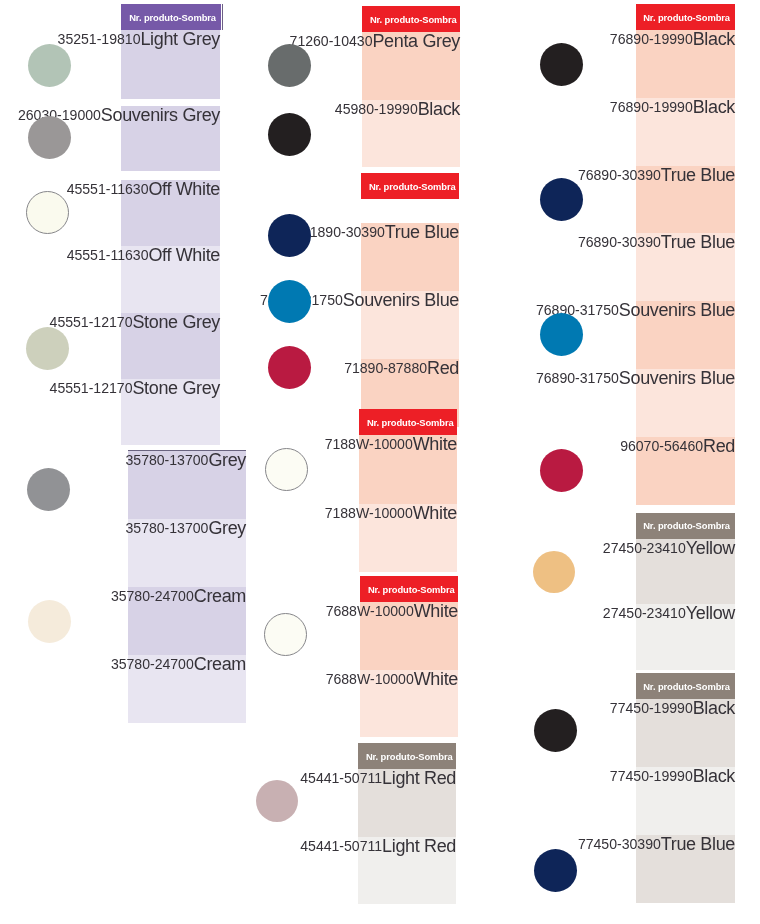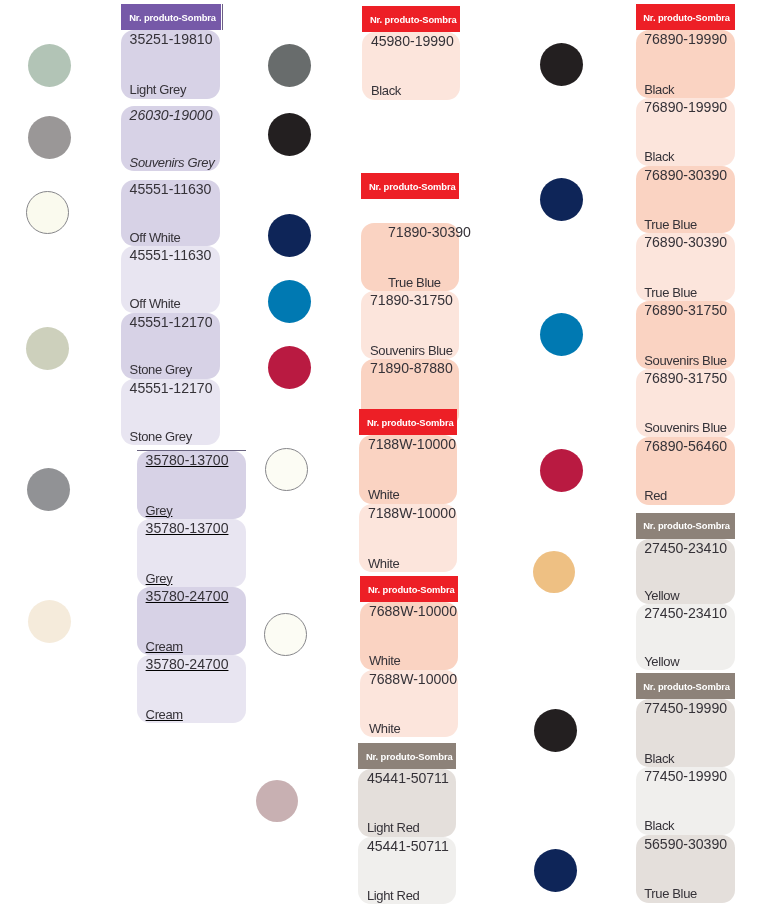--- a/index.html
+++ b/index.html
@@ -6,38 +6,38 @@
   html,body{margin:0;padding:0;background:#ffffff;}
   body{width:760px;height:924px;font-family:"Liberation Sans",sans-serif;overflow:hidden;
        -webkit-font-smoothing:antialiased;}
   .page{position:relative;width:760px;height:924px;background:#fff;}
 
   .swatch{position:absolute;border-radius:50%;box-sizing:border-box;}
 
   .group{position:absolute;box-sizing:border-box;}
   .ghdr{box-sizing:border-box;color:#ffffff;font-size:9.4px;font-weight:bold;
         letter-spacing:-0.1px;display:flex;align-items:center;padding-left:9px;height:26px;}
-  .row{box-sizing:border-box;padding-left:9px;display:flex;flex-direction:column;
-       justify-content:space-between;padding-top:1px;border-radius:13px;}
+  .row{box-sizing:border-box;padding-left:9px;display:flex;
+       justify-content:flex-end;padding-top:1px;}
   .row .code{font-size:14.1px;color:#353238;line-height:16.3px;white-space:nowrap;letter-spacing:-0.02px;}
-  .row .nm{font-size:13px;color:#353238;line-height:16.3px;white-space:nowrap;letter-spacing:-0.35px;}
+  .row .nm{font-size:18px;color:#353238;line-height:16.3px;white-space:nowrap;letter-spacing:-0.35px;}
 </style>
 </head>
 <body>
 
 <div class="page" id="page">
     <div class="group" style="left: 121px; top: 4px; width: 99px;">
       <div class="ghdr" style="background: rgb(118, 89, 168); width: 100px; padding-left: 8.2px;">Nr. produto-Sombra</div>
       <div class="row" style="height: 68.7px; background: rgb(215, 210, 230); padding-left: 8.6px;">
         <div class="code">35251-19810</div>
         <div class="nm">Light Grey</div>
       </div>
     </div>
     <div style="position: absolute; left: 222px; top: 4px; width: 1px; height: 26px; background: rgb(108, 96, 133);"></div>
-    <div class="group" style="left: 121px; top: 106px; width: 99px; font-style: italic;">
+    <div class="group" style="left: 121px; top: 106px; width: 99px;">
       <div class="row" style="height: 65px; background: rgb(215, 210, 230); padding-left: 8.6px;">
         <div class="code">26030-19000</div>
         <div class="nm">Souvenirs Grey</div>
       </div>
     </div>
     <div class="group" style="left: 121px; top: 180px; width: 99px;">
       <div class="row" style="height: 66.25px; background: rgb(215, 210, 230); padding-left: 8.6px;">
         <div class="code">45551-11630</div>
         <div class="nm">Off White</div>
       </div>
@@ -47,21 +47,21 @@
       </div>
       <div class="row" style="height: 66.25px; background: rgb(215, 210, 230); padding-left: 8.6px;">
         <div class="code">45551-12170</div>
         <div class="nm">Stone Grey</div>
       </div>
       <div class="row" style="height: 66.25px; background: rgb(232, 229, 241); padding-left: 8.6px;">
         <div class="code">45551-12170</div>
         <div class="nm">Stone Grey</div>
       </div>
     </div>
-    <div class="group" style="left: 137px; top: 450px; width: 109px; border-top: 1.5px solid rgb(106, 100, 128); text-decoration: underline;">
+    <div class="group" style="left: 128px; top: 450px; width: 118px; border-top: 1.5px solid rgb(106, 100, 128);">
       <div class="row" style="height: 68px; background: rgb(215, 210, 230); padding-left: 8.6px;">
         <div class="code">35780-13700</div>
         <div class="nm">Grey</div>
       </div>
       <div class="row" style="height: 68px; background: rgb(232, 229, 241); padding-left: 8.6px;">
         <div class="code">35780-13700</div>
         <div class="nm">Grey</div>
       </div>
       <div class="row" style="height: 68px; background: rgb(215, 210, 230); padding-left: 8.6px;">
         <div class="code">35780-24700</div>
@@ -73,20 +73,24 @@
       </div>
     </div>
     <div class="swatch" style="left: 27.5px; top: 43.5px; width: 43px; height: 43px; background: rgb(178, 196, 182);"></div>
     <div class="swatch" style="left: 27.5px; top: 116px; width: 43px; height: 43px; background: rgb(154, 151, 151);"></div>
     <div class="swatch" style="left: 26.3px; top: 190.5px; width: 43px; height: 43px; background: rgb(250, 250, 238); border: 1px solid rgb(134, 134, 138);"></div>
     <div class="swatch" style="left: 26.3px; top: 327.2px; width: 43px; height: 43px; background: rgb(205, 208, 188);"></div>
     <div class="swatch" style="left: 26.9px; top: 467.7px; width: 43px; height: 43px; background: rgb(145, 146, 149);"></div>
     <div class="swatch" style="left: 27.5px; top: 600.3px; width: 43px; height: 43px; background: rgb(245, 235, 219);"></div>
     <div class="group" style="left: 362px; top: 6px; width: 98px;">
       <div class="ghdr" style="background: rgb(237, 31, 38); padding-left: 7.9px;">Nr. produto-Sombra</div>
+      <div class="row" style="height: 67.5px; background: rgb(250, 211, 194); padding-left: 8.9px;">
+        <div class="code">71260-10430</div>
+        <div class="nm">Penta Grey</div>
+      </div>
       <div class="row" style="height: 67.5px; background: rgb(252, 229, 220); padding-left: 8.9px;">
         <div class="code">45980-19990</div>
         <div class="nm">Black</div>
       </div>
     </div>
     <div class="group" style="left: 361px; top: 173px; width: 98px;">
       <div class="ghdr" style="background: rgb(237, 31, 38); padding-left: 7.9px;">Nr. produto-Sombra</div>
       <div class="row" style="height: 68px; background: rgb(250, 211, 194); padding-left: 27px; margin-top: 24px;">
         <div class="code">71890-30390</div>
         <div class="nm">True Blue</div>
@@ -161,21 +165,21 @@
       </div>
       <div class="row" style="height: 67.8px; background: rgb(250, 211, 194); padding-left: 8.2px;">
         <div class="code">76890-31750</div>
         <div class="nm">Souvenirs Blue</div>
       </div>
       <div class="row" style="height: 67.8px; background: rgb(252, 229, 220); padding-left: 8.2px;">
         <div class="code">76890-31750</div>
         <div class="nm">Souvenirs Blue</div>
       </div>
       <div class="row" style="height: 67.8px; background: rgb(250, 211, 194); padding-left: 8.2px;">
-        <div class="code">76890-56460</div>
+        <div class="code">96070-56460</div>
         <div class="nm">Red</div>
       </div>
     </div>
     <div class="group" style="left: 636px; top: 512.5px; width: 99px;">
       <div class="ghdr" style="background: rgb(141, 130, 121); padding-left: 7.2px;">Nr. produto-Sombra</div>
       <div class="row" style="height: 65.9px; background: rgb(228, 223, 219); padding-left: 8.2px;">
         <div class="code">27450-23410</div>
         <div class="nm">Yellow</div>
       </div>
       <div class="row" style="height: 65.9px; background: rgb(240, 239, 237); padding-left: 8.2px;">
@@ -187,21 +191,21 @@
       <div class="ghdr" style="background: rgb(141, 130, 121); padding-left: 7.2px;">Nr. produto-Sombra</div>
       <div class="row" style="height: 67.9px; background: rgb(228, 223, 219); padding-left: 8.2px;">
         <div class="code">77450-19990</div>
         <div class="nm">Black</div>
       </div>
       <div class="row" style="height: 67.9px; background: rgb(240, 239, 237); padding-left: 8.2px;">
         <div class="code">77450-19990</div>
         <div class="nm">Black</div>
       </div>
       <div class="row" style="height: 67.9px; background: rgb(228, 223, 219); padding-left: 8.2px;">
-        <div class="code">56590-30390</div>
+        <div class="code">77450-30390</div>
         <div class="nm">True Blue</div>
       </div>
     </div>
     <div class="swatch" style="left: 540px; top: 42.5px; width: 43px; height: 43px; background: rgb(35, 31, 32);"></div>
     <div class="swatch" style="left: 540.3px; top: 178.3px; width: 43px; height: 43px; background: rgb(14, 37, 88);"></div>
     <div class="swatch" style="left: 540.3px; top: 313.2px; width: 43px; height: 43px; background: rgb(0, 121, 178);"></div>
     <div class="swatch" style="left: 540.3px; top: 448.7px; width: 43px; height: 43px; background: rgb(185, 26, 65);"></div>
     <div class="swatch" style="left: 533.2px; top: 551px; width: 42px; height: 42px; background: rgb(238, 192, 131);"></div>
     <div class="swatch" style="left: 534px; top: 709.3px; width: 43px; height: 43px; background: rgb(35, 31, 32);"></div>
     <div class="swatch" style="left: 534px; top: 849.3px; width: 43px; height: 43px; background: rgb(14, 37, 88);"></div>

